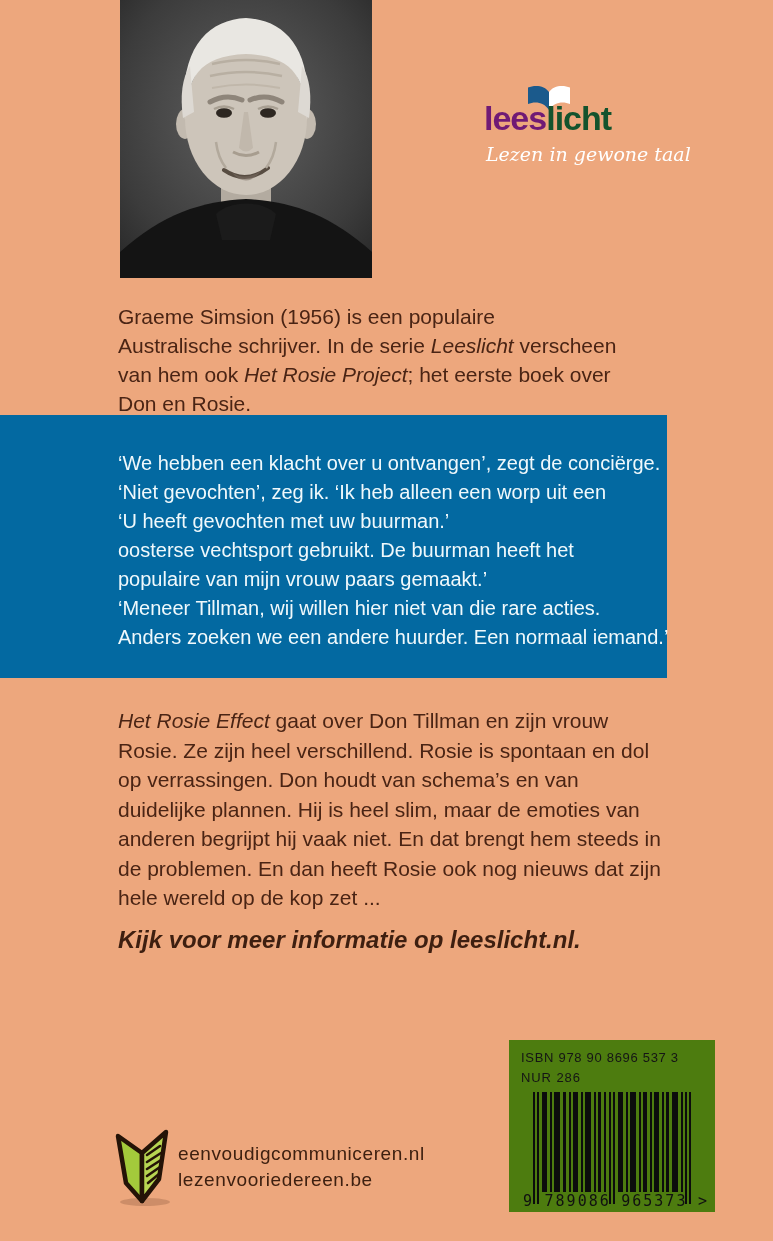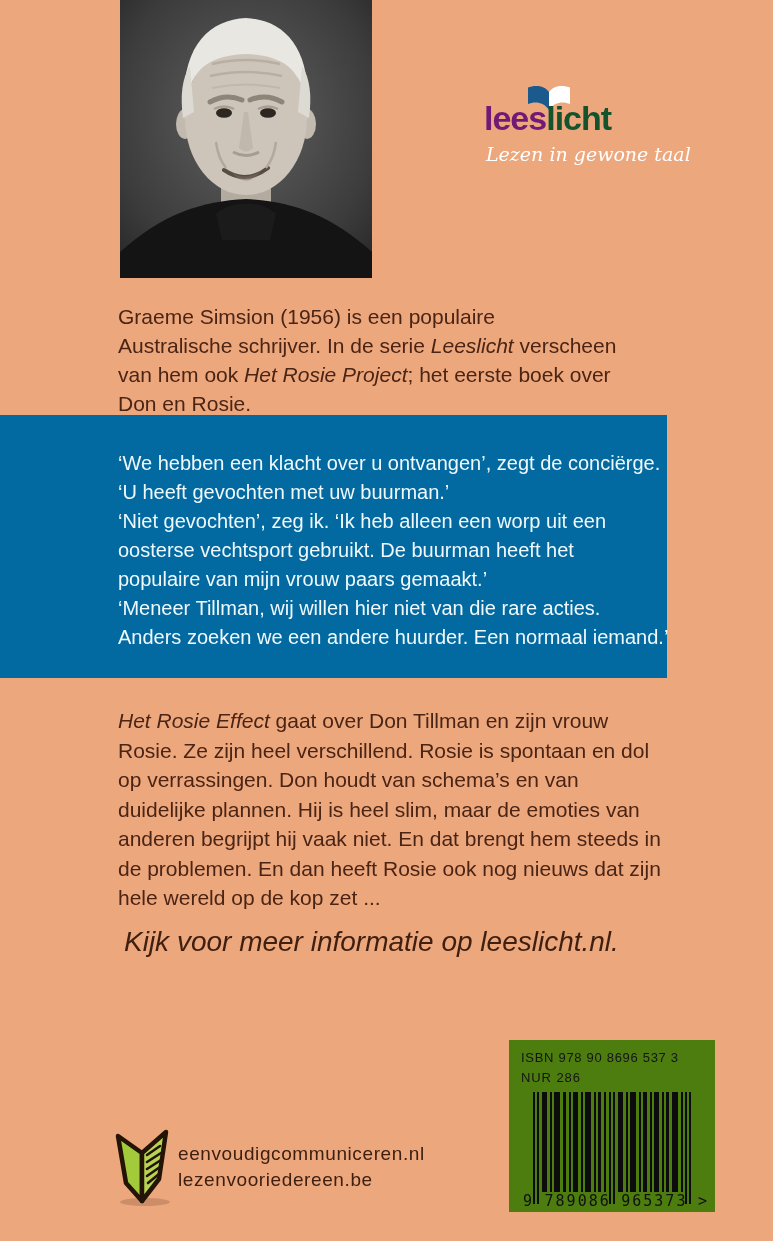--- a/index.html
+++ b/index.html
@@ -30,21 +30,21 @@
   .quote-box { position:absolute; left:0; top:415px; width:667px; height:263px; background:#0369a1; }
   .quote-text { position:absolute; left:118px; top:34px; color:#F0F9FC; font-size:20px; line-height:29px; }
   .quote-text div { white-space:nowrap; }
 
   .synopsis {
     position:absolute; left:118px; top:706px; width:552px;
     color:#4A2414; font-size:21px; line-height:29.5px; white-space:pre-wrap;
   }
   .info-line {
     position:absolute; left:118px; top:926px;
-    color:#3E1F10; font-size:28px; font-weight:normal; font-style:italic; white-space:nowrap;margin-left:6px;
+    color:#3E1F10; font-size:24px; font-weight:bold; font-style:italic; white-space:nowrap;
   }
 
   
   .isbn-box { position:absolute; left:509px; top:1040px; width:206px; height:172px; background:#4d7c0f; }
   .isbn-line { margin:10px 0 0 12px; color:#151515; font-size:13px; letter-spacing:0.7px; white-space:nowrap; }
   .nur-line  { margin:5px 0 0 12px; color:#151515; font-size:13px; letter-spacing:0.9px; white-space:nowrap; }
   .barcode { position:absolute; left:14px; top:52px; width:186px; height:120px; }
   .barcode svg { display:block; }
   .barcode-digits {
     position:absolute; left:0; top:100px; width:186px;
@@ -116,22 +116,22 @@
     </svg>
     <div class="logo-word"><span class="lees">lees</span><span class="licht">licht</span></div>
     <div class="tagline">Lezen in gewone taal</div>
   </div>
 
   <div class="bio"><span>Graeme Simsion (1956) is een populaire  Australische schrijver. In de serie </span><span class="i">Leeslicht</span><span> verscheen van hem ook </span><span class="i">Het Rosie Project</span><span>; het eerste boek over Don en Rosie.</span></div>
 
   <div class="quote-box">
     <div class="quote-text">
       <div>‘We hebben een klacht over u ontvangen’, zegt de conciërge.</div>
+      <div>‘Niet gevochten’, zeg ik. ‘Ik heb alleen een worp uit een</div>
       <div>‘U heeft gevochten met uw buurman.’</div>
-      <div>‘Niet gevochten’, zeg ik. ‘Ik heb alleen een worp uit een</div>
       <div>oosterse vechtsport gebruikt. De buurman heeft het</div>
       <div>populaire van mijn vrouw paars gemaakt.’</div>
       <div>‘Meneer Tillman, wij willen hier niet van die rare acties.</div>
       <div>Anders zoeken we een andere huurder. Een normaal iemand.’</div>
     </div>
   </div>
 
   <div class="synopsis"><span class="i">Het Rosie Effect</span><span> gaat over Don Tillman en zijn vrouw Rosie. Ze zijn heel verschillend. Rosie is spontaan en dol op verrassingen. Don houdt van schema’s en van duidelijke plannen. Hij is heel slim, maar de emoties van anderen begrijpt hij vaak niet. En dat brengt hem steeds in de problemen. En dan heeft Rosie ook nog nieuws dat zijn hele wereld op de kop zet ...</span></div>
 
   <div class="info-line">Kijk voor meer informatie op leeslicht.nl.</div>

